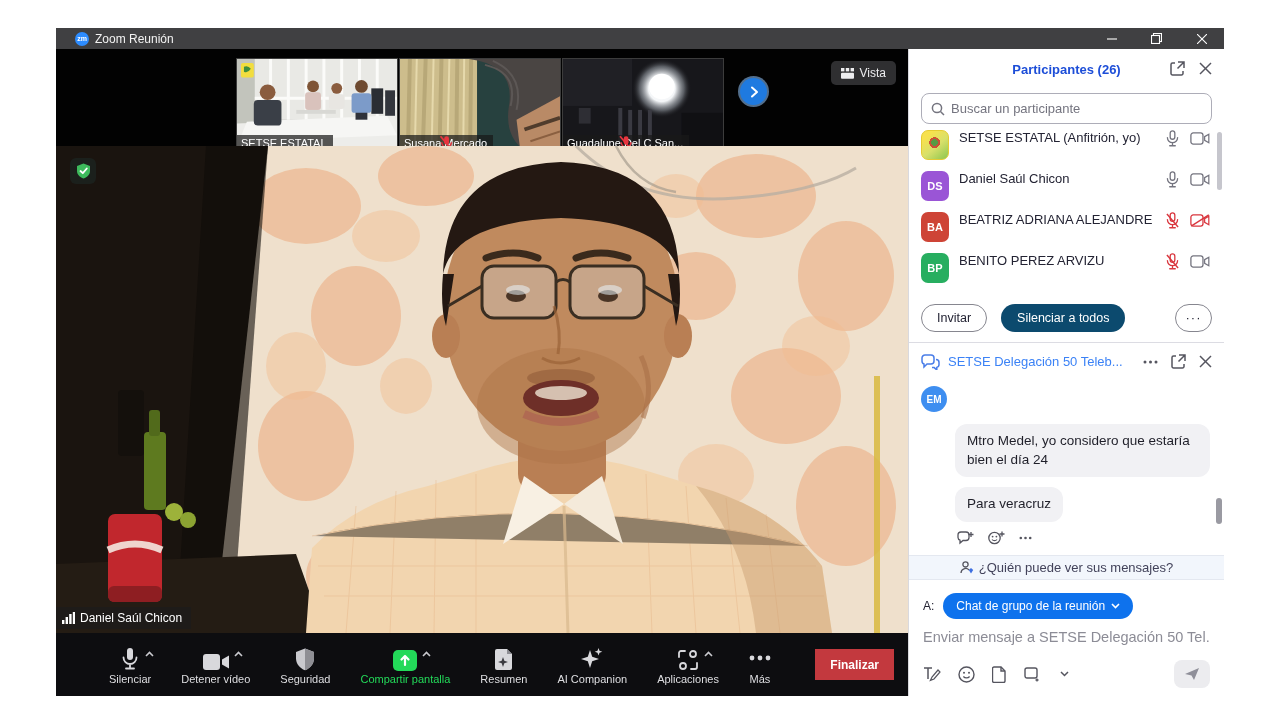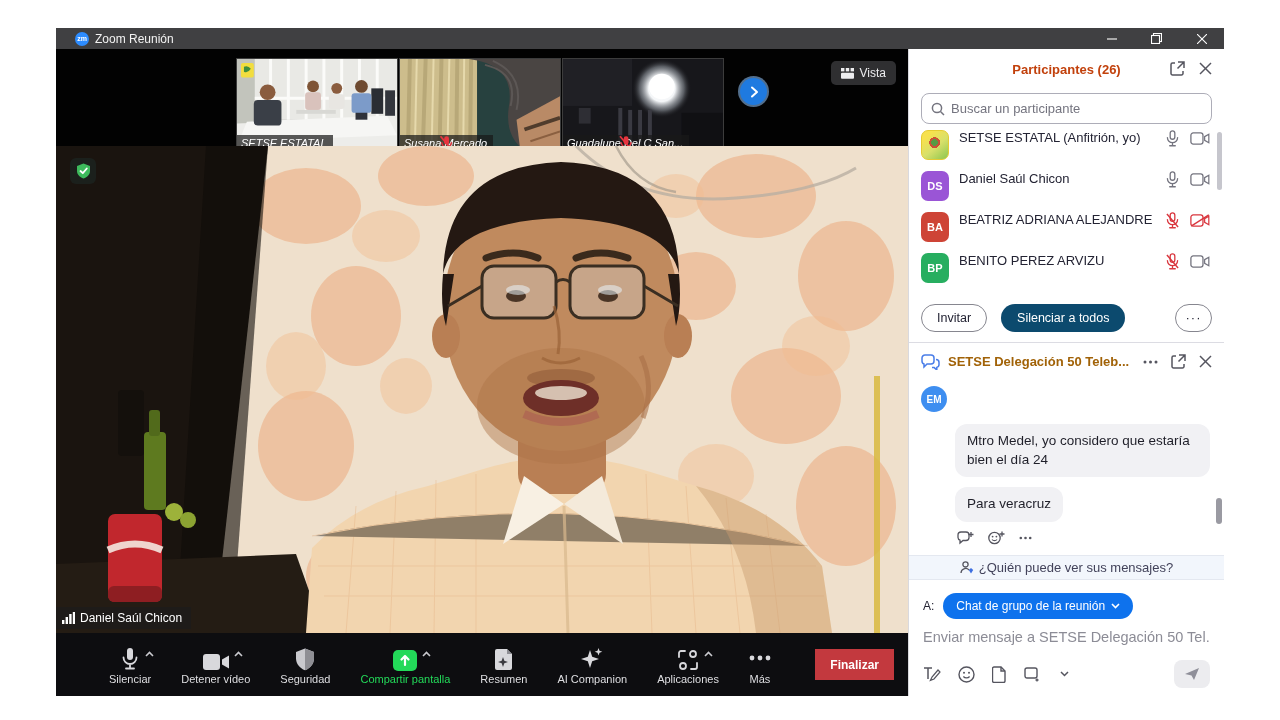--- a/index.html
+++ b/index.html
@@ -16,21 +16,21 @@
   .win-btn { width:45px; height:21px; display:flex; align-items:center; justify-content:center; }
   .win-btn svg { stroke:#fff; stroke-width:1.1; fill:none; }
 
   
   .content { display:flex; height:647px; }
   .main { width:852px; display:flex; flex-direction:column; background:#000; }
   .panel { width:316px; background:#fff; border-left:1px solid #D9D9DE; display:flex; flex-direction:column; position:relative; }
 
   
   .filmstrip { position:relative; height:97px; background:#020202; flex:none; }
-  .thumb { position:absolute; top:9px; width:162px; height:95px; background:#d946ef; border:1px solid #3c3c3c; overflow:hidden;font-style:italic; }
+  .thumb { position:absolute; top:9px; width:162px; height:95px; background:#d946ef; border:1px solid #3c3c3c; overflow:hidden; }
   .thumb svg { position:absolute; inset:0; width:100%; height:100%; }
   .thumb-label { position:absolute; left:0; bottom:0; max-width:158px; display:flex; align-items:center; gap:3px;
     background:rgba(25,25,25,.72); color:#fff; font-size:11px; padding:2px 6px 3px 4px; white-space:nowrap; }
   .next-btn { position:absolute; left:684px; top:29px; width:27px; height:27px; border-radius:50%;
     background:#1F7AE0; box-shadow:0 0 0 2px rgba(150,200,255,.55); display:flex; align-items:center; justify-content:center; }
   .vista-btn { position:absolute; right:12px; top:12px; height:24px; background:#2F2F31; border-radius:5px;
     display:flex; align-items:center; gap:6px; padding:0 10px; color:#EDEDEF; font-size:12px; }
 
   
   .video { position:relative; flex:1; overflow:hidden; background:#EFE0CC; }
@@ -45,21 +45,21 @@
   .tb-item { display:flex; flex-direction:column; align-items:center; justify-content:center; padding:0 15px; position:relative; }
   .tb-icon { position:relative; height:26px; display:flex; align-items:flex-end; justify-content:center; }
   .tb-label { margin-top:2px; font-size:11px; color:#DFDFE2; white-space:nowrap; }
   .tb-item.green .tb-label { color:#23D959; }
   .chev { position:absolute; right:-14px; top:6px; }
   .finalizar { margin-left:auto; background:#C3393E; color:#fff; font-size:12px; font-weight:bold;
     border:none; border-radius:0; height:31px; padding:0 15px; }
 
   
   .p-header { position:relative; height:36px; flex:none; }
-  .p-title { position:absolute; left:0; right:0; top:13px; text-align:center; font-size:13px; font-weight:bold; color:#c2410c; }
+  .p-title { position:absolute; left:0; right:0; top:13px; text-align:center; font-size:13px; font-weight:bold; color:#1d4ed8; }
   .hdr-icons { position:absolute; right:12px; top:12px; display:flex; gap:14px; align-items:center; }
   .p-search { margin:8px 12px 6px; height:31px; border:1px solid #ADADB8; border-radius:8px;
     display:flex; align-items:center; padding:0 9px; gap:6px; flex:none; }
   .p-search input { border:none; outline:none; flex:1; font-size:13px; color:#232333; font-family:inherit; }
   .p-search input::placeholder { color:#74747F; }
   .p-rows { position:relative; flex:none; }
   .p-row { height:41px; display:flex; align-items:flex-start; padding:0 14px 0 12px; gap:10px; }
   .avatar { width:28px; height:30px; border-radius:7px; color:#fff; font-size:11px; font-weight:bold;
     display:flex; align-items:center; justify-content:center; flex:none; }
   .avatar.logo { background:linear-gradient(140deg,#F7E14E 20%,#D8E06A 55%,#8CC64E); position:relative; border:1px solid #E4CB33; }
@@ -73,21 +73,21 @@
     font-size:12.5px; color:#232333; font-family:inherit; }
   .btn-muteall { height:28px; padding:0 16px; border:none; border-radius:15px; background:#0c4a6e; color:#fff;
     font-size:12.5px; font-family:inherit; margin-left:14px; }
   .btn-more { height:28px; width:37px; border:1px solid #86868F; border-radius:15px; background:#fff;
     font-size:13px; color:#232333; letter-spacing:1px; margin-left:auto; line-height:10px; }
   .divider { height:1px; background:#DCDCE3; flex:none; }
 
   
   .chat { flex:1; display:flex; flex-direction:column; position:relative; min-height:0; }
   .c-header { position:relative; height:37px; display:flex; align-items:center; padding:0 12px; gap:8px; flex:none; }
-  .c-title { font-size:13px; font-weight:bold; color:#a16207; white-space:nowrap; }
+  .c-title { font-size:13px; font-weight:normal; color:#3b82f6; white-space:nowrap; }
   .c-hdr-icons { margin-left:auto; display:flex; gap:13px; align-items:center; }
   .c-body { position:relative; padding:4px 14px 0 12px; flex:none; }
   .msg-row { display:flex; gap:8px; }
   .msg-avatar { width:26px; height:26px; border-radius:50%; color:#fff; font-size:10px; font-weight:bold;
     display:flex; align-items:center; justify-content:center; flex:none; margin-top:2px; }
   .bubble { background:#F1F1F4; border-radius:12px; padding:8px 12px; font-size:13.5px; color:#1F1F29; line-height:1.38; max-width:258px;margin-top:40px; }
   .bubble.second { margin:10px 0 0 34px; display:inline-block; }
   .reactions { margin:9px 0 0 36px; display:flex; gap:14px; align-items:center; }
   .c-scroll { position:absolute; right:2px; top:118px; width:6px; height:26px; border-radius:3px; background:#9A9AA2; }
   .privacy { margin-top:10px; height:25px; background:#F2F6FC; border-top:1px solid #E4E8F0; border-bottom:1px solid #E4E8F0;

